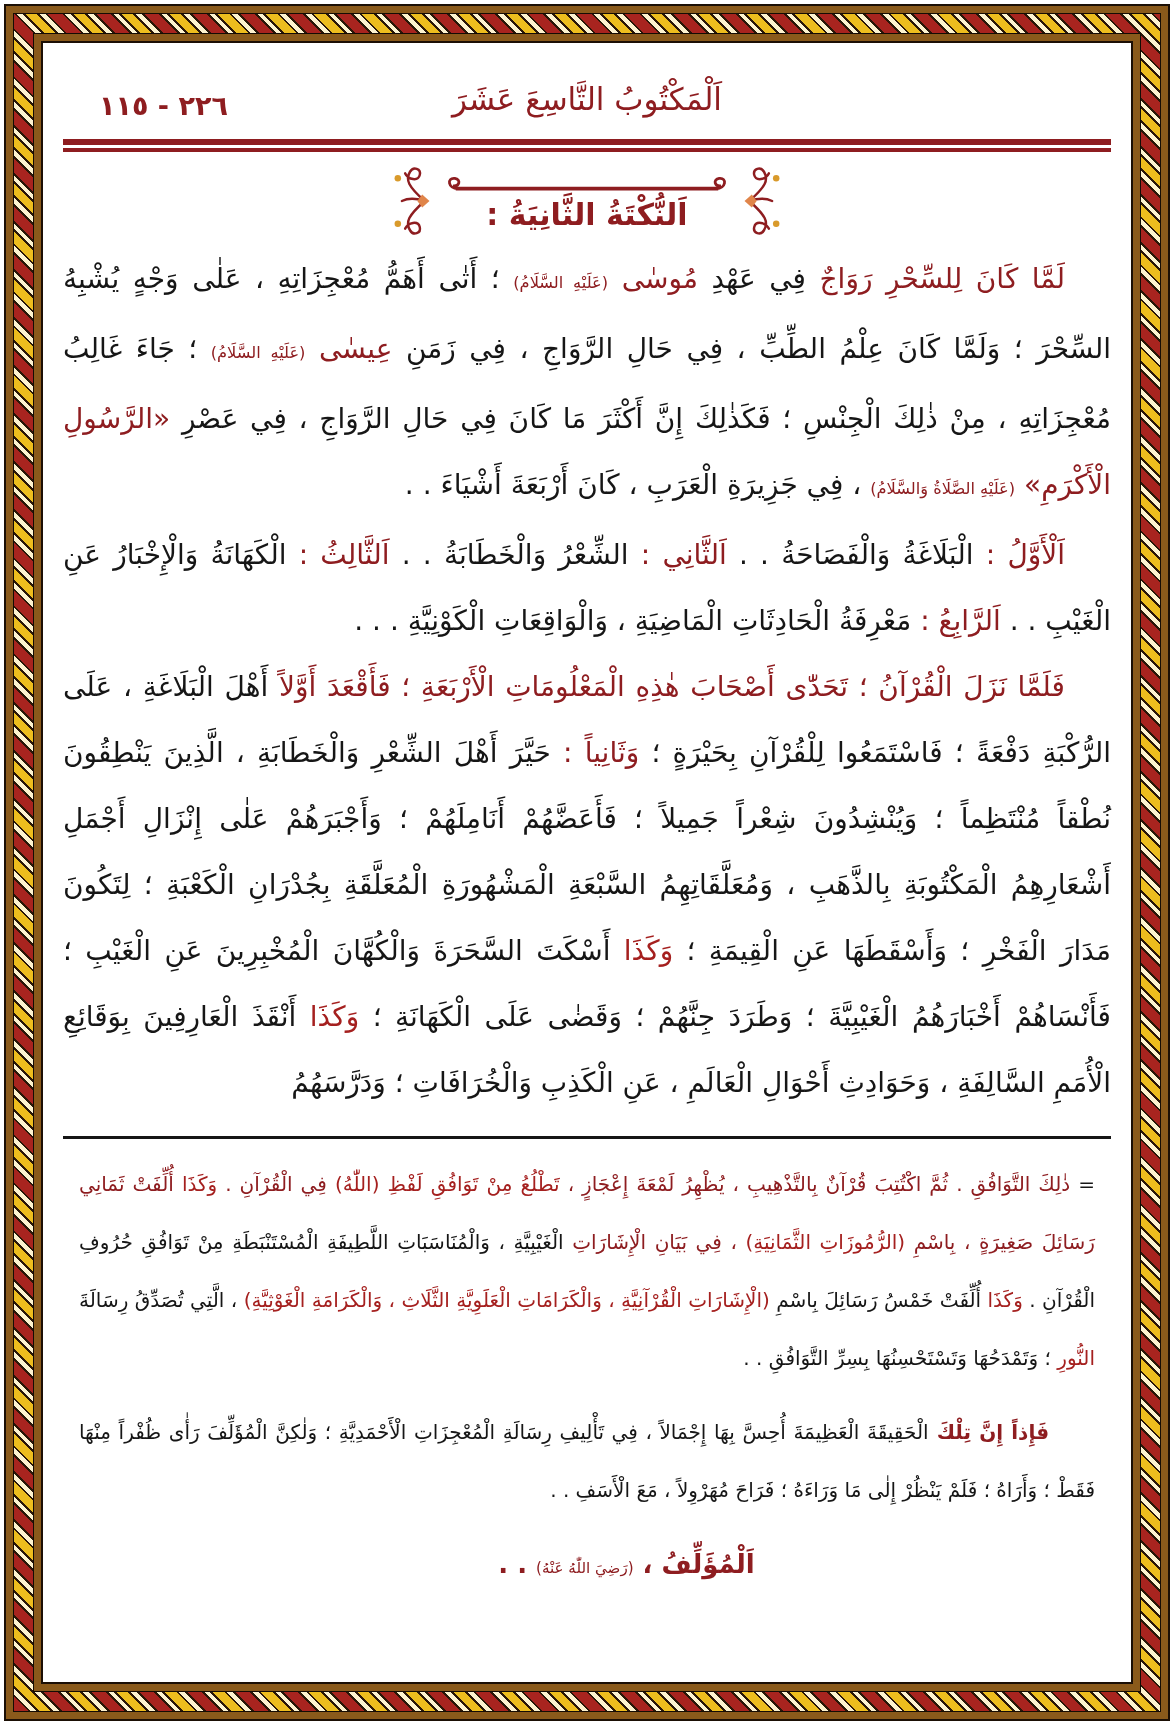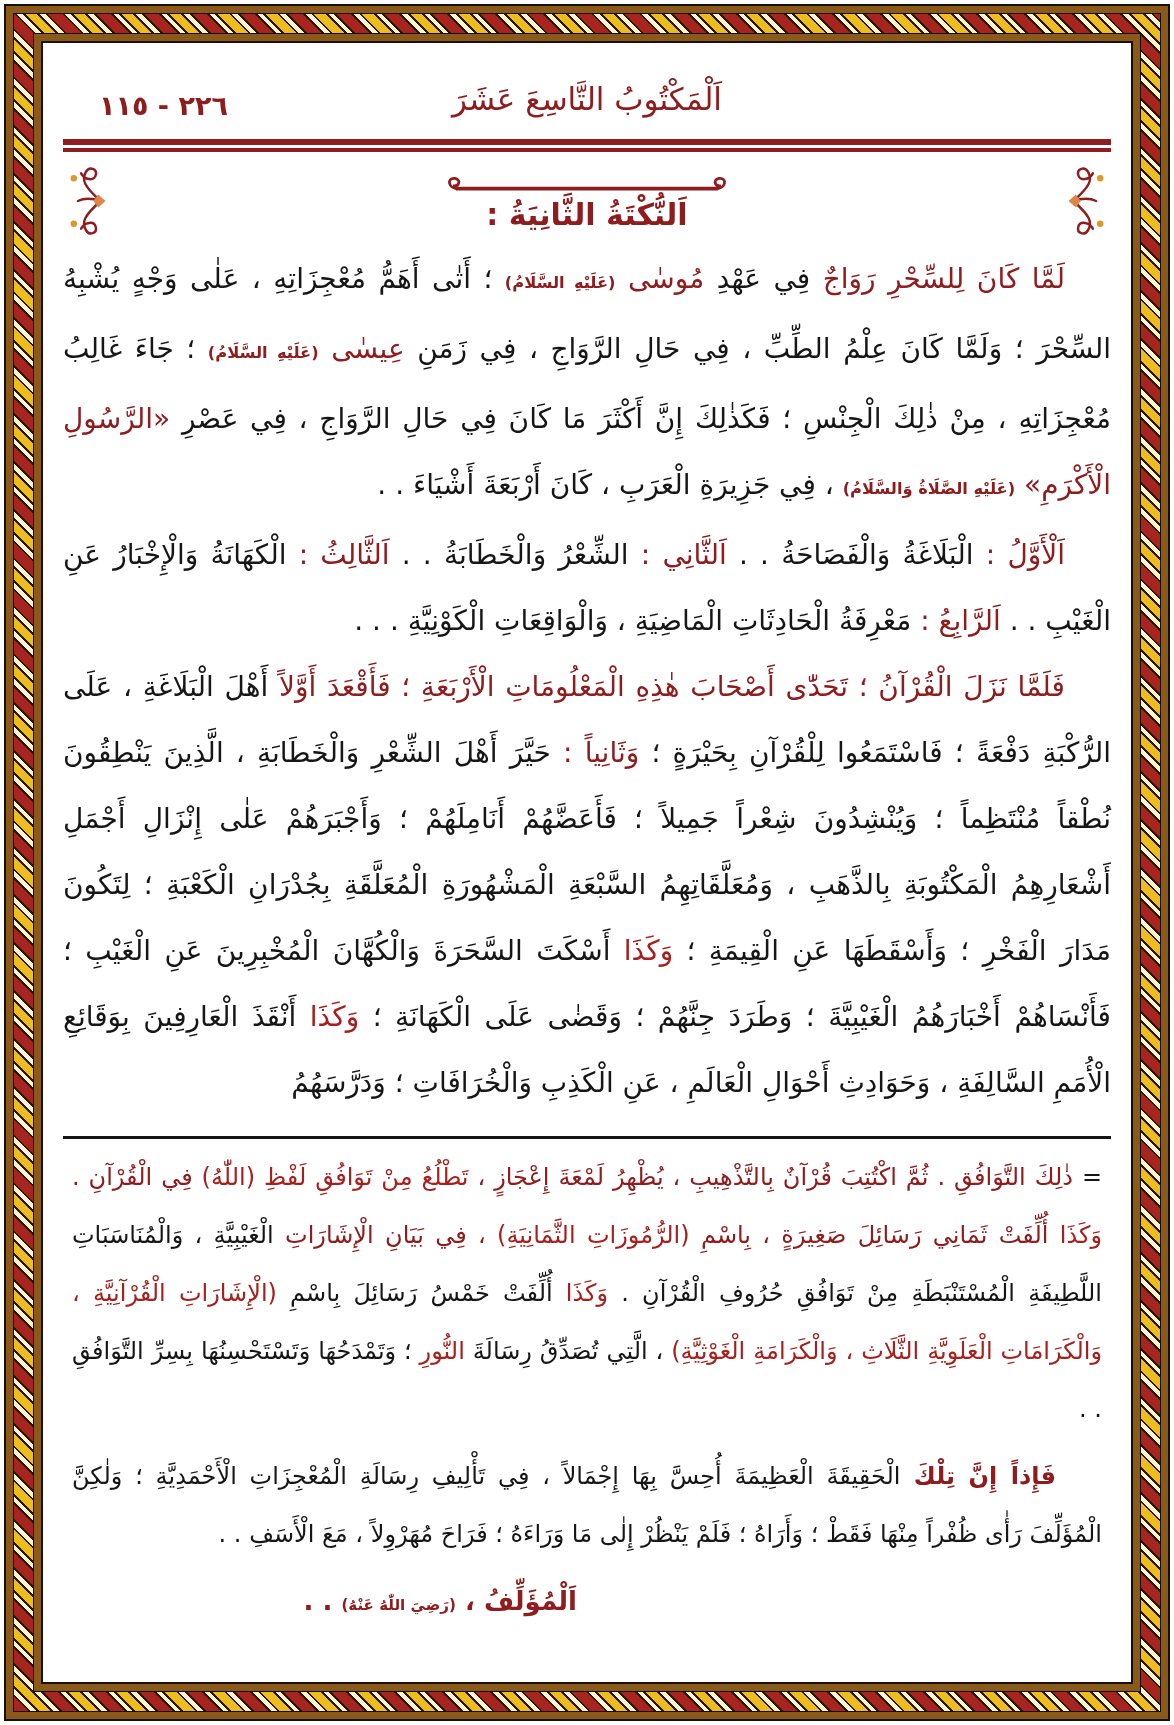--- a/index.html
+++ b/index.html
@@ -36,37 +36,37 @@
   .page-ref{
     position:absolute;left:auto;right:auto;inset-inline-start:auto;
     left:36px;top:7px;line-height:64px;font-size:27px;font-weight:bold;color:var(--maroon);
     direction:rtl;
   }
   .double-rule{
     height:13px;box-sizing:border-box;margin-top:8px;
     border-top:6px solid var(--maroon);border-bottom:4px solid var(--maroon);
   }
   
-  .cartouche{display:flex;justify-content:space-between;align-items:center;gap:4px;margin:10px 0 6px 0;}
+  .cartouche{display:flex;justify-content:center;align-items:center;gap:4px;margin:10px 0 6px 0;}
   .cart-mid{text-align:center;}
   .section-title{font-size:30px;font-weight:bold;color:var(--maroon);margin-top:-4px;}
   
   .body-par{margin:0;font-size:28px;line-height:66px;color:var(--ink);
     text-align:justify;text-justify:inter-word;}
   .indent{text-indent:46px;}
   .r{color:var(--maroon);font-weight:normal;}
   .rb{color:var(--bright);font-weight:normal;}
   .fr{color:var(--maroon);}
-  .stamp{font-size:0.58em;font-weight:bold;color:var(--maroon);}
+  .stamp{font-size:0.58em;font-weight:normal;color:var(--maroon);}
   
   .fn-sep{height:3px;background:#151515;margin:20px 0 8px 0;}
-  .fn-par{margin:9px;font-size:24px;line-height:58px;color:var(--ink);
+  .fn-par{margin:16px;font-size:20px;line-height:58px;color:var(--ink);
     text-align:justify;text-justify:inter-word;}
   .signature{
-    width:60%;margin-right:34%;text-align:center;font-size:26px;
+    width:60%;margin-right:34%;font-size:26px;
     font-weight:bold;color:var(--maroon);line-height:58px;
   }
   .orn{display:block;}
 </style>
 </head>
 <body>
 
 <div class="page">
 
   <div class="bd bd1"></div>

